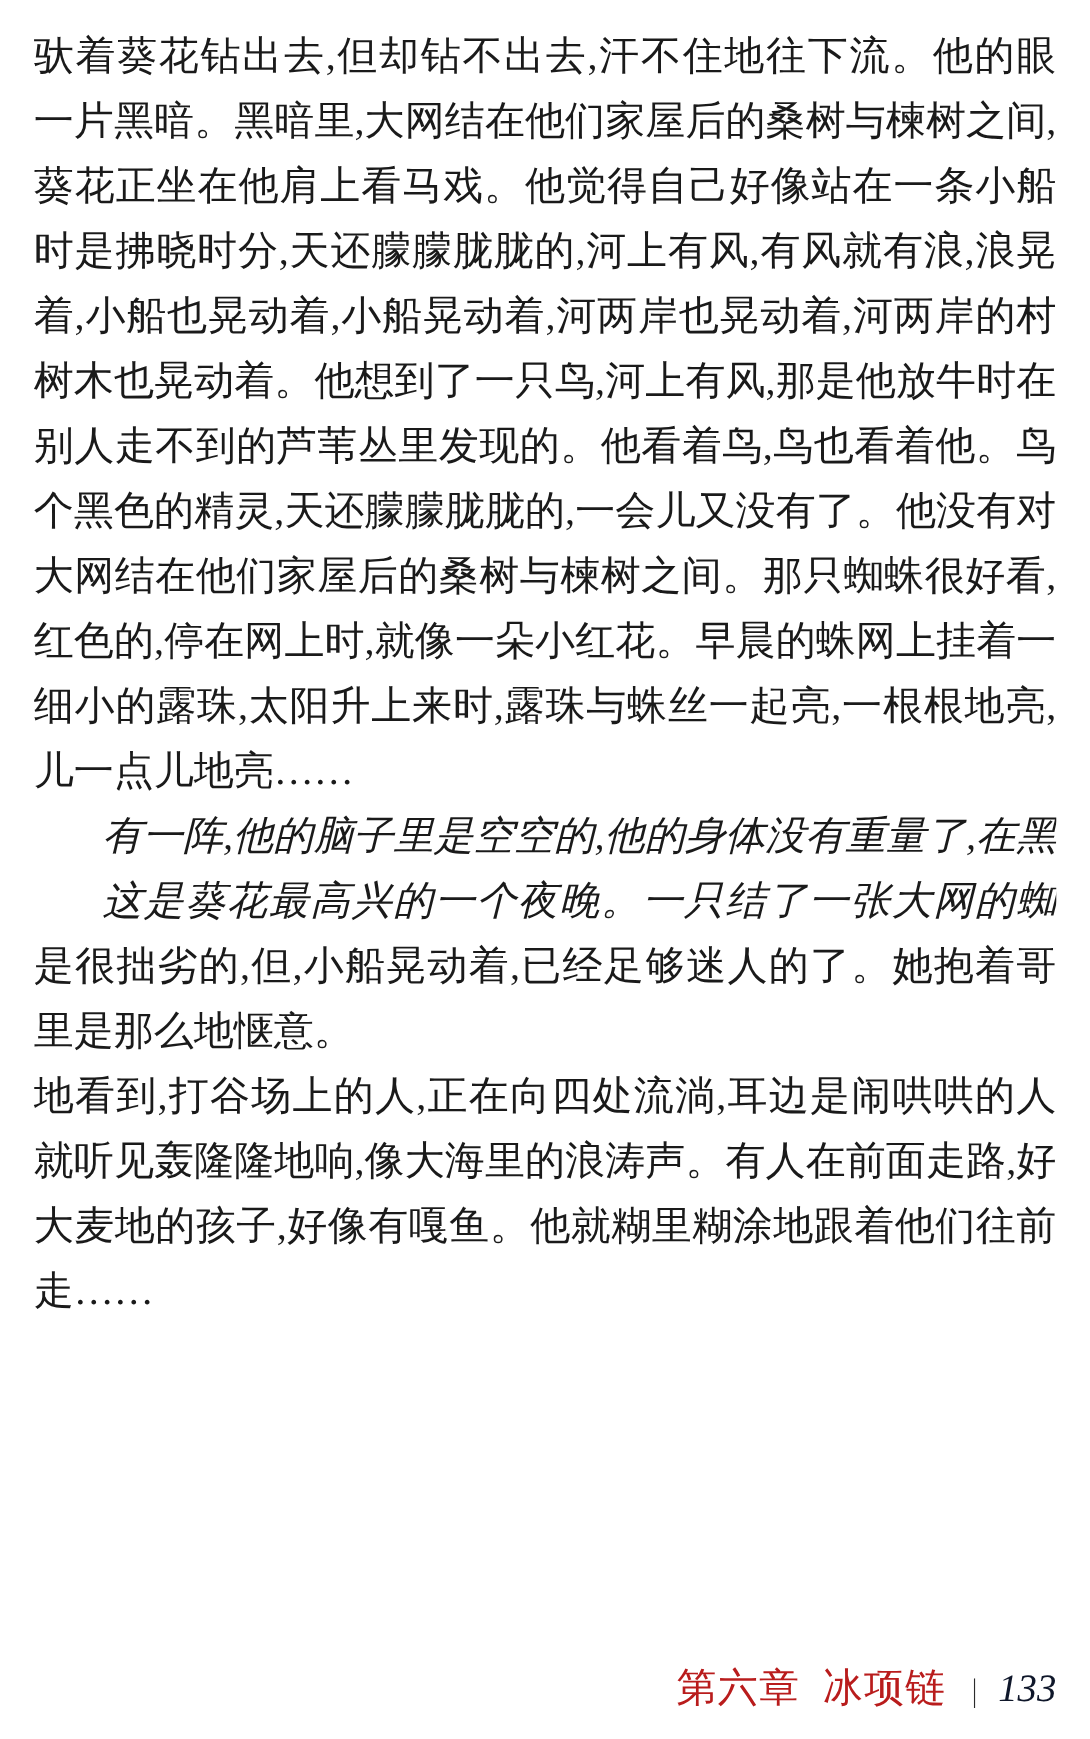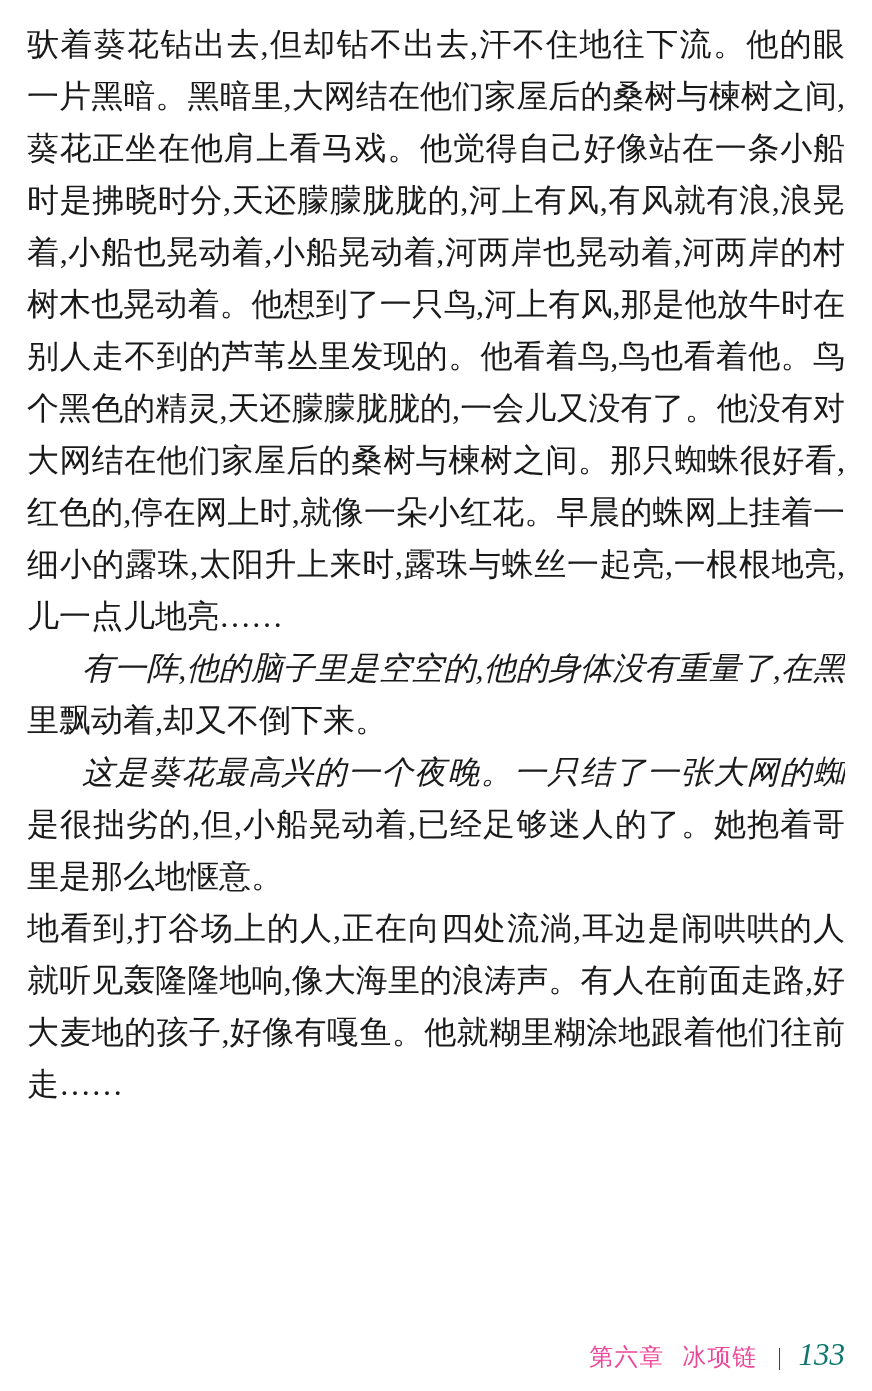--- a/index.html
+++ b/index.html
@@ -39,38 +39,38 @@
   }
   .page-footer {
     position: absolute;
     right: 27px;
     bottom: 18px;
     display: flex;
     align-items: baseline;
     white-space: nowrap;
   }
   .footer-chapter {
-    font-size: 24px;
-    color: #ec4899;
+    font-size: 32px;
+    color: #b91c1c;
     letter-spacing: 1px;
   }
   .footer-chapter + .footer-chapter {
     margin-left: 18px;
   }
   .footer-sep {
     display: inline-block;
     margin: 0 16px 0 20px;
     font-size: 26px;
     color: #2b2b2b;
     transform: scaleX(0.7);
   }
   .footer-pagenum {
     font-size: 31px;
     font-style: italic;
-    color: #0f766e;
+    color: #0f172a;
     font-family: "Liberation Serif", "DejaVu Serif", serif;
   }
 </style>
 </head>
 <body>
 
 <div class="book-page">
   <div class="text-body">
       <div class="line">驮着葵花钻出去,但却钻不出去,汗不住地往下流。他的眼前,是</div>
       <div class="line">一片黑暗。黑暗里,大网结在他们家屋后的桑树与楝树之间,忘了</div>
@@ -78,21 +78,20 @@
       <div class="line">时是拂晓时分,天还朦朦胧胧的,河上有风,有风就有浪,浪晃动</div>
       <div class="line">着,小船也晃动着,小船晃动着,河两岸也晃动着,河两岸的村庄与</div>
       <div class="line">树木也晃动着。他想到了一只鸟,河上有风,那是他放牛时在一片</div>
       <div class="line">别人走不到的芦苇丛里发现的。他看着鸟,鸟也看着他。鸟像一</div>
       <div class="line">个黑色的精灵,天还朦朦胧胧的,一会儿又没有了。他没有对任何人</div>
       <div class="line">大网结在他们家屋后的桑树与楝树之间。那只蜘蛛很好看,是深</div>
       <div class="line">红色的,停在网上时,就像一朵小红花。早晨的蛛网上挂着一颗颗</div>
       <div class="line">细小的露珠,太阳升上来时,露珠与蛛丝一起亮,一根根地亮,一点</div>
       <div class="line last">儿一点儿地亮……</div>
       <div class="line indent">有一阵,他的脑子里是空空的,他的身体没有重量了,在黑暗</div>
-      <div class="line last">里飘动着,却又不倒下来。</div>
       <div class="line indent">这是葵花最高兴的一个夜晚。一只结了一张大网的蜘蛛,其实</div>
       <div class="line">是很拙劣的,但,小船晃动着,已经足够迷人的了。她抱着哥哥</div>
       <div class="line last">里是那么地惬意。</div>
       <div class="line">地看到,打谷场上的人,正在向四处流淌,耳边是闹哄哄的人语声。</div>
       <div class="line">就听见轰隆隆地响,像大海里的浪涛声。有人在前面走路,好像是</div>
       <div class="line">大麦地的孩子,好像有嘎鱼。他就糊里糊涂地跟着他们往前</div>
       <div class="line last">走……</div>
     </div>
   <div class="page-footer">
     <span class="footer-chapter">第六章</span>

